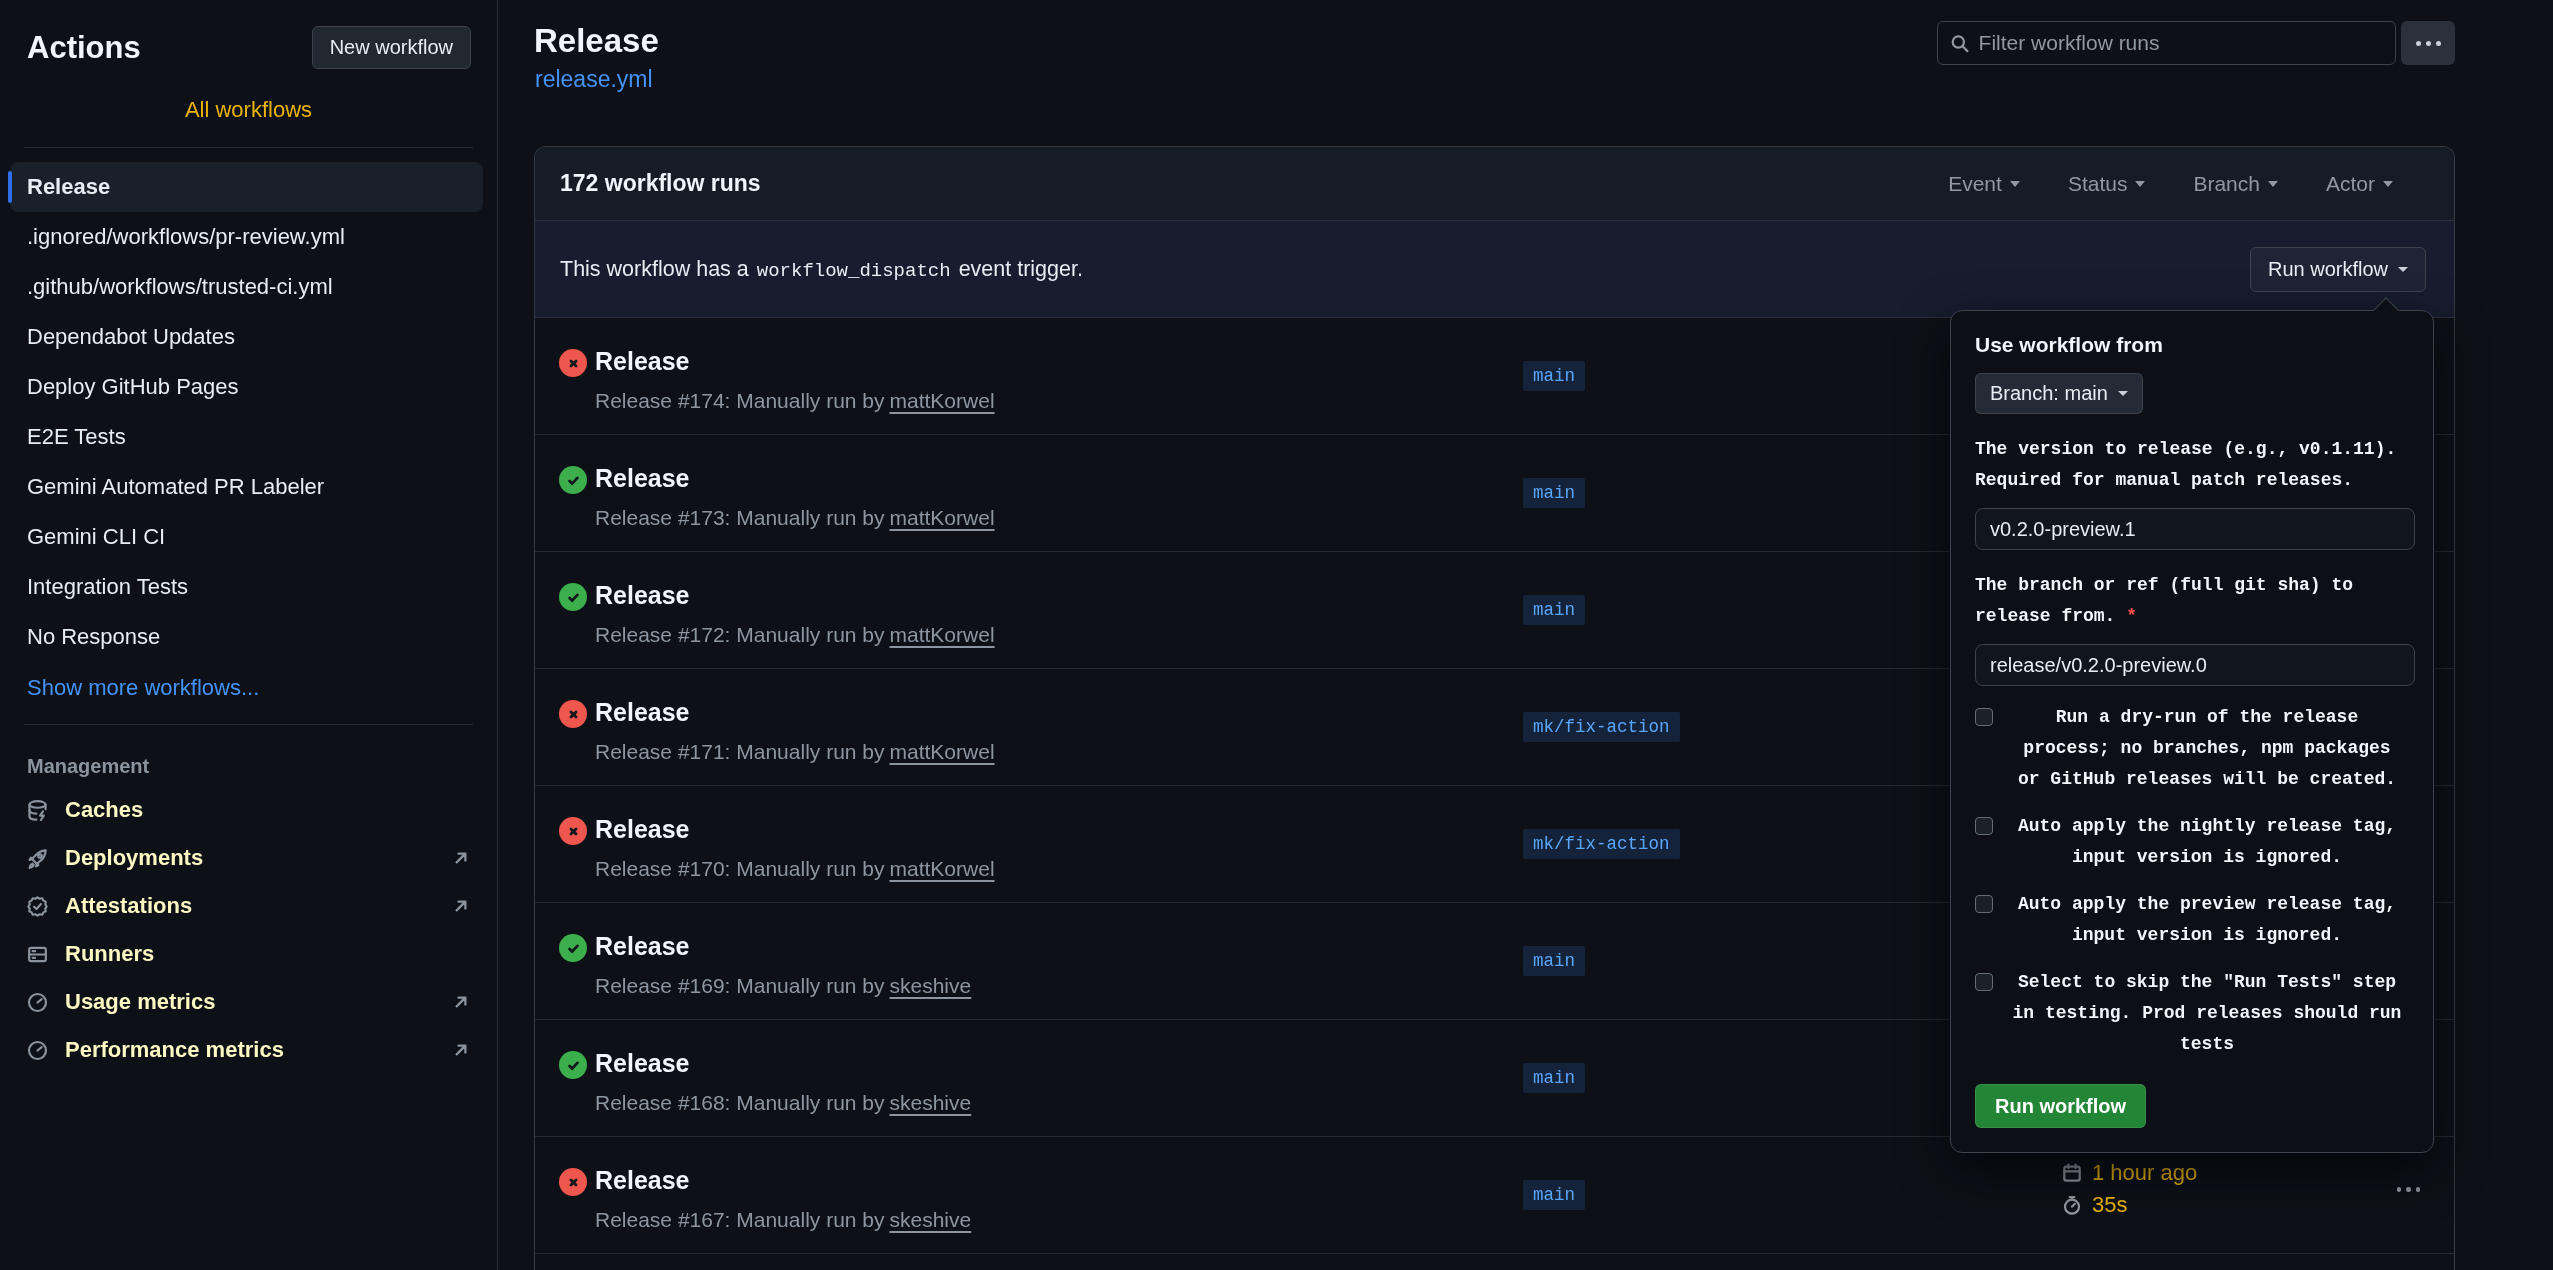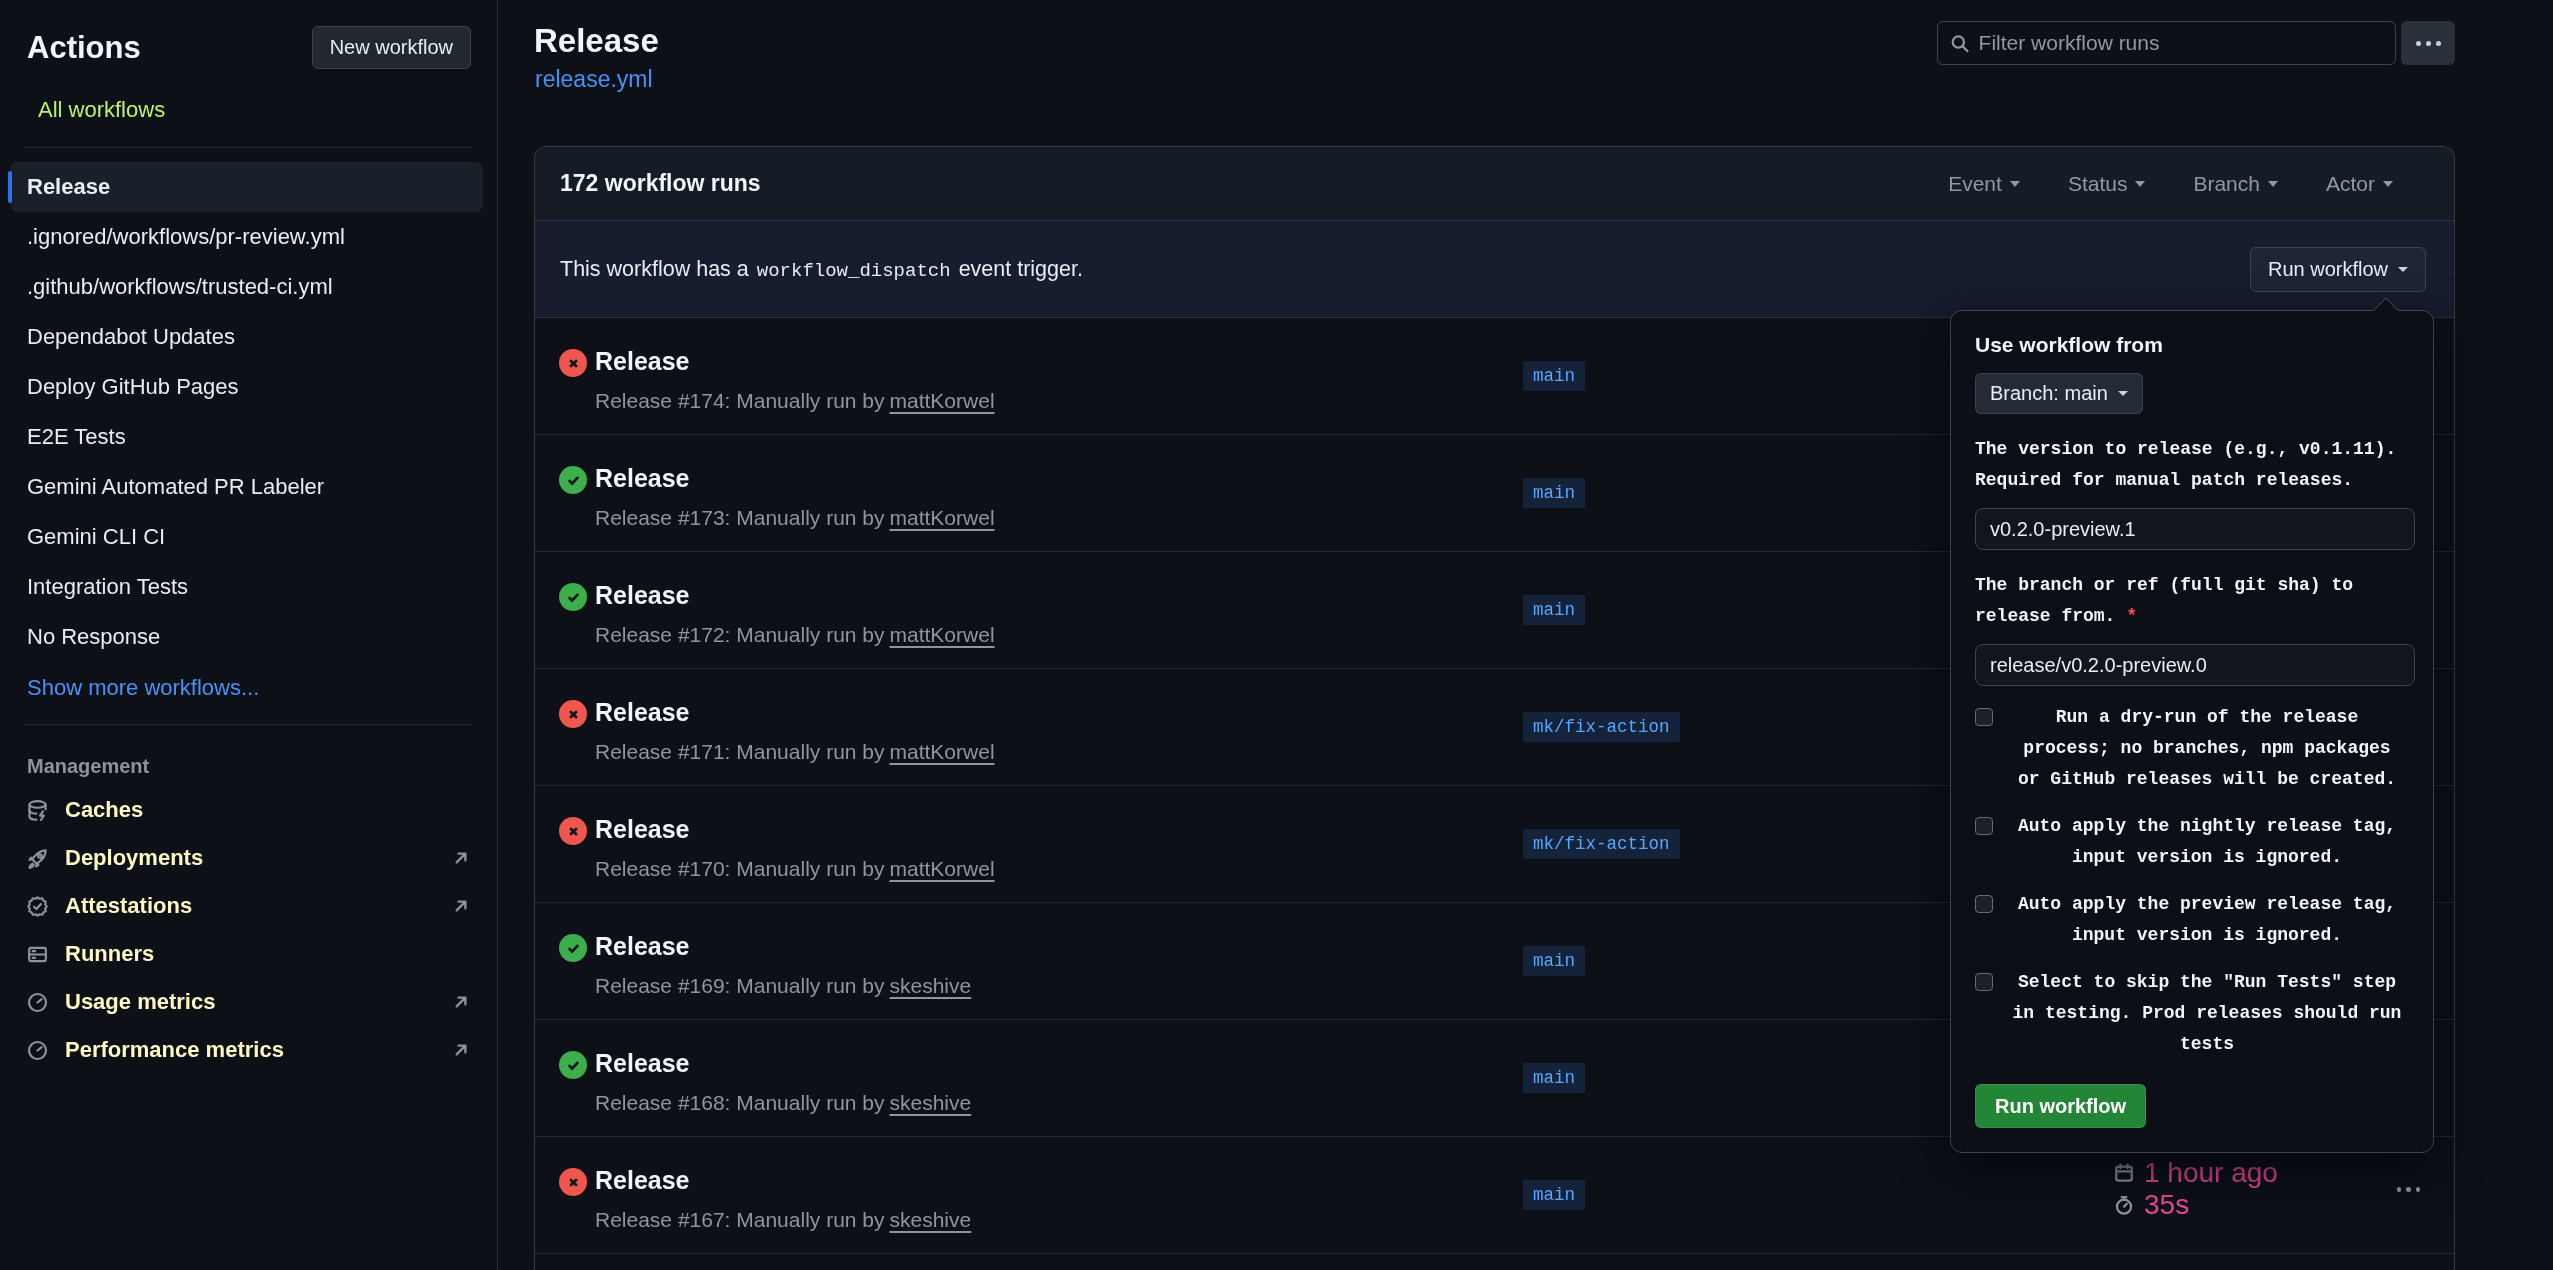--- a/index.html
+++ b/index.html
@@ -19,21 +19,21 @@
   .sidebar-head {
     display:flex; align-items:center; justify-content:space-between;
     padding:26px 26px 14px 27px;
   }
   .sidebar-title { font-size:31px; font-weight:bold; color:#f0f6fc; }
   .btn-secondary {
     background:#212830; border:1px solid #3d444d; border-radius:6px;
     color:#e6edf3; font-size:20px; font-weight:500; padding:9px 17px;
     cursor:pointer; white-space:nowrap;
   }
-  .all-workflows { padding:14px 38px; font-size:22px; color:#bef264; cursor:pointer; }
+  .all-workflows { padding:14px 27px; font-size:22px; color:#eab308; cursor:pointer;text-align:center; }
   .side-divider { border-top:1px solid #272b33; margin:10px 24px; }
   .nav-list { padding:4px 14px 0 10px; }
   .nav-item {
     position:relative; display:flex; align-items:center; height:50px;
     padding:0 17px; border-radius:8px; font-size:22px; color:#e6edf3; cursor:pointer;
   }
   .nav-item .nav-bar { display:none; }
   .nav-item.selected { background:#1a2029; font-weight:bold; }
   .nav-item.selected .nav-bar {
     display:block; position:absolute; left:-2px; top:9px; width:4px; height:32px;
@@ -113,21 +113,21 @@
     color:#f0f6fc; text-decoration:none; cursor:pointer;
   }
   .run-subtitle { position:absolute; left:60px; top:71px; font-size:21px; color:#8d96a0; }
   .run-subtitle a { color:#8d96a0; text-decoration:underline; text-underline-offset:4px; cursor:pointer; margin-left:5px; }
   .branch-pill {
     position:absolute; left:988px; top:50%; transform:translateY(-50%);
     font-family:"Liberation Mono","DejaVu Sans Mono",monospace; font-size:17.5px;
     color:#58a6ff; background:rgba(65,132,234,0.16); border-radius:2px;
     padding:5px 10px; cursor:pointer;
   }
-  .run-meta { position:absolute; left:1578px; top:20px; font-size:28px; color:#ec4899; }
+  .run-meta { position:absolute; left:1526px; top:20px; font-size:22px; color:#eab308; }
   .run-meta .meta-line { display:flex; align-items:center; gap:9px; height:32px; }
   .run-meta svg { width:22px; height:22px; stroke:#9198a1; fill:none; stroke-width:1.6; stroke-linecap:round; stroke-linejoin:round; }
   .run-kebab { position:absolute; right:34px; top:50px; display:flex; gap:5px; cursor:pointer; }
   .run-kebab i { width:4.5px; height:4.5px; background:#9198a1; }
   .row-stub { height:17px; }
 
   
   .popup {
     position:absolute; left:1950px; top:310px; width:484px; z-index:10;
     background:#0c1016; border:1px solid #3d444d; border-radius:12px;

